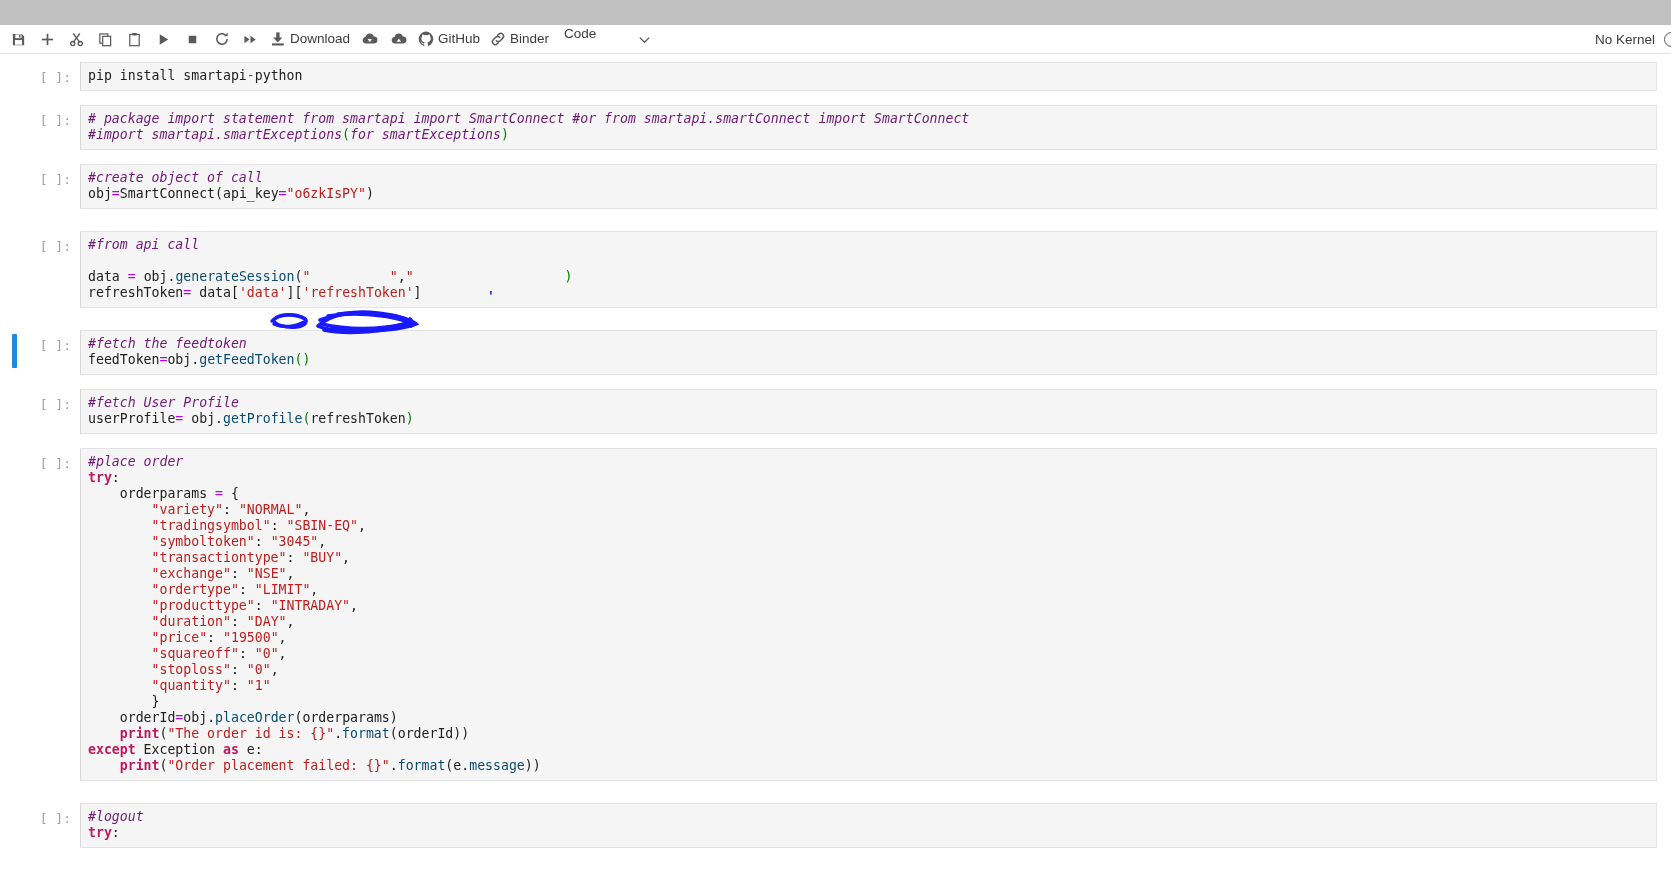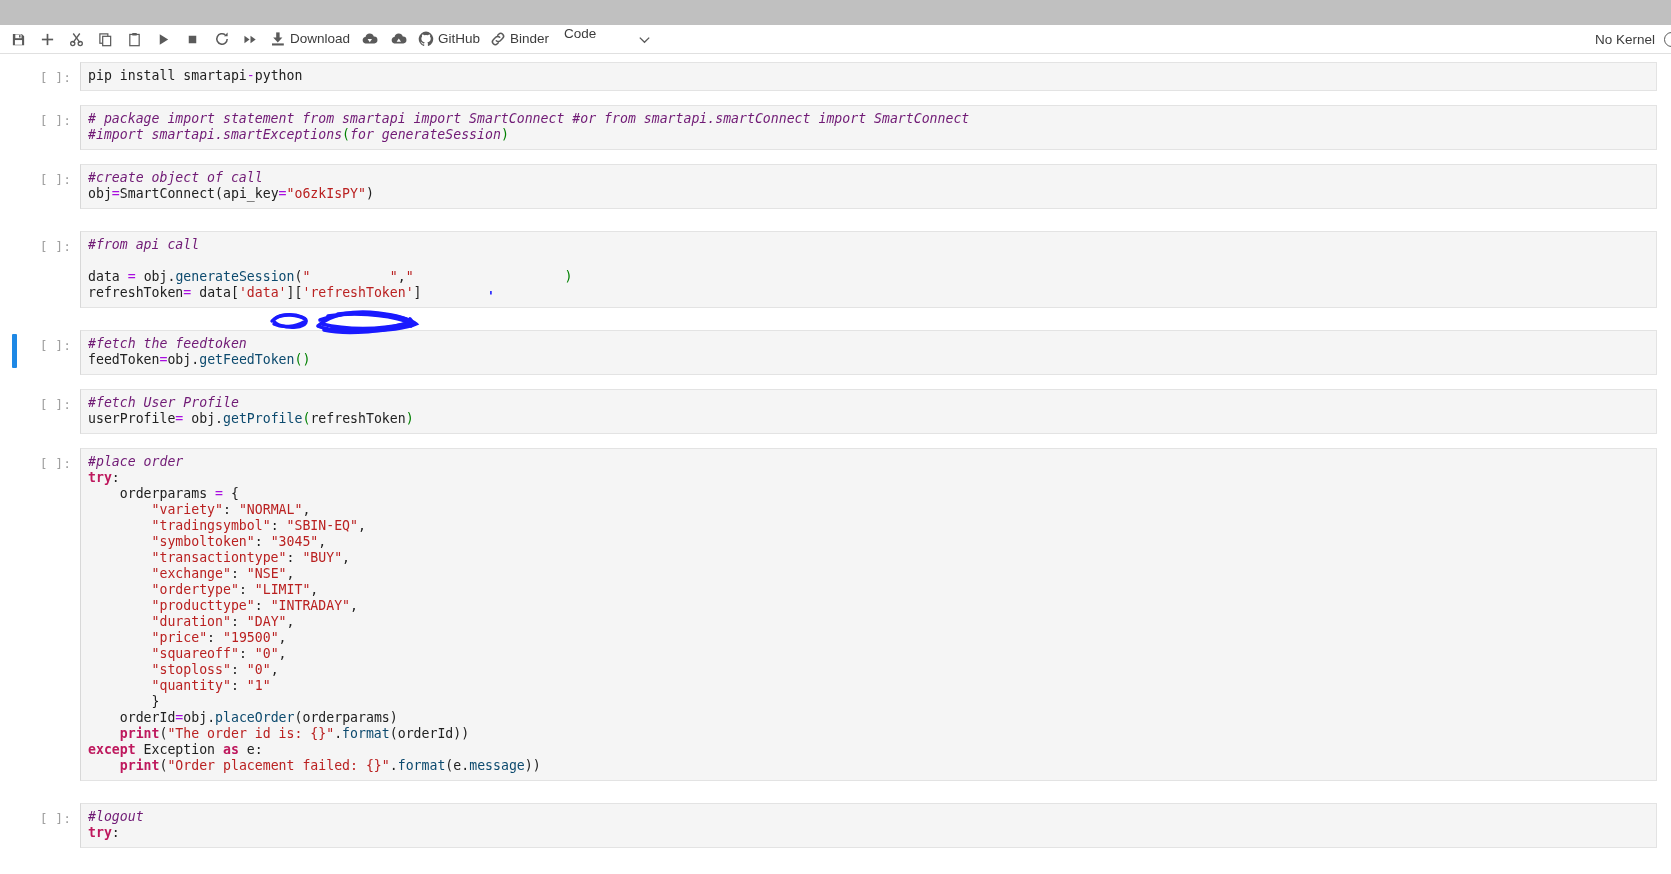--- a/index.html
+++ b/index.html
@@ -334,21 +334,21 @@
       <pre><span class="nm">pip install smartapi</span><span class="op">-</span><span class="nm">python</span></pre>
     </div>
   </div>
 
   <div class="gap-md"></div>
 
   <div class="cell">
     <div class="prompt">[ ]:</div>
     <div class="editor">
       <pre><span class="cm"># package import statement from smartapi import SmartConnect #or from smartapi.smartConnect import SmartConnect</span>
-<span class="cm">#import smartapi.smartExceptions</span><span class="pn">(</span><span class="cm">for generateSession</span><span class="pn">)</span></pre>
+<span class="cm">#import smartapi.smartExceptions</span><span class="pn">(</span><span class="cm">for smartExceptions</span><span class="pn">)</span></pre>
     </div>
   </div>
 
   <div class="gap-md"></div>
 
   <div class="cell">
     <div class="prompt">[ ]:</div>
     <div class="editor">
       <pre><span class="cm">#create object of call</span>
 <span class="nm">obj</span><span class="op">=</span><span class="nm">SmartConnect</span>(<span class="nm">api_key</span><span class="op">=</span><span class="st">"o6zkIsPY"</span>)</pre>

